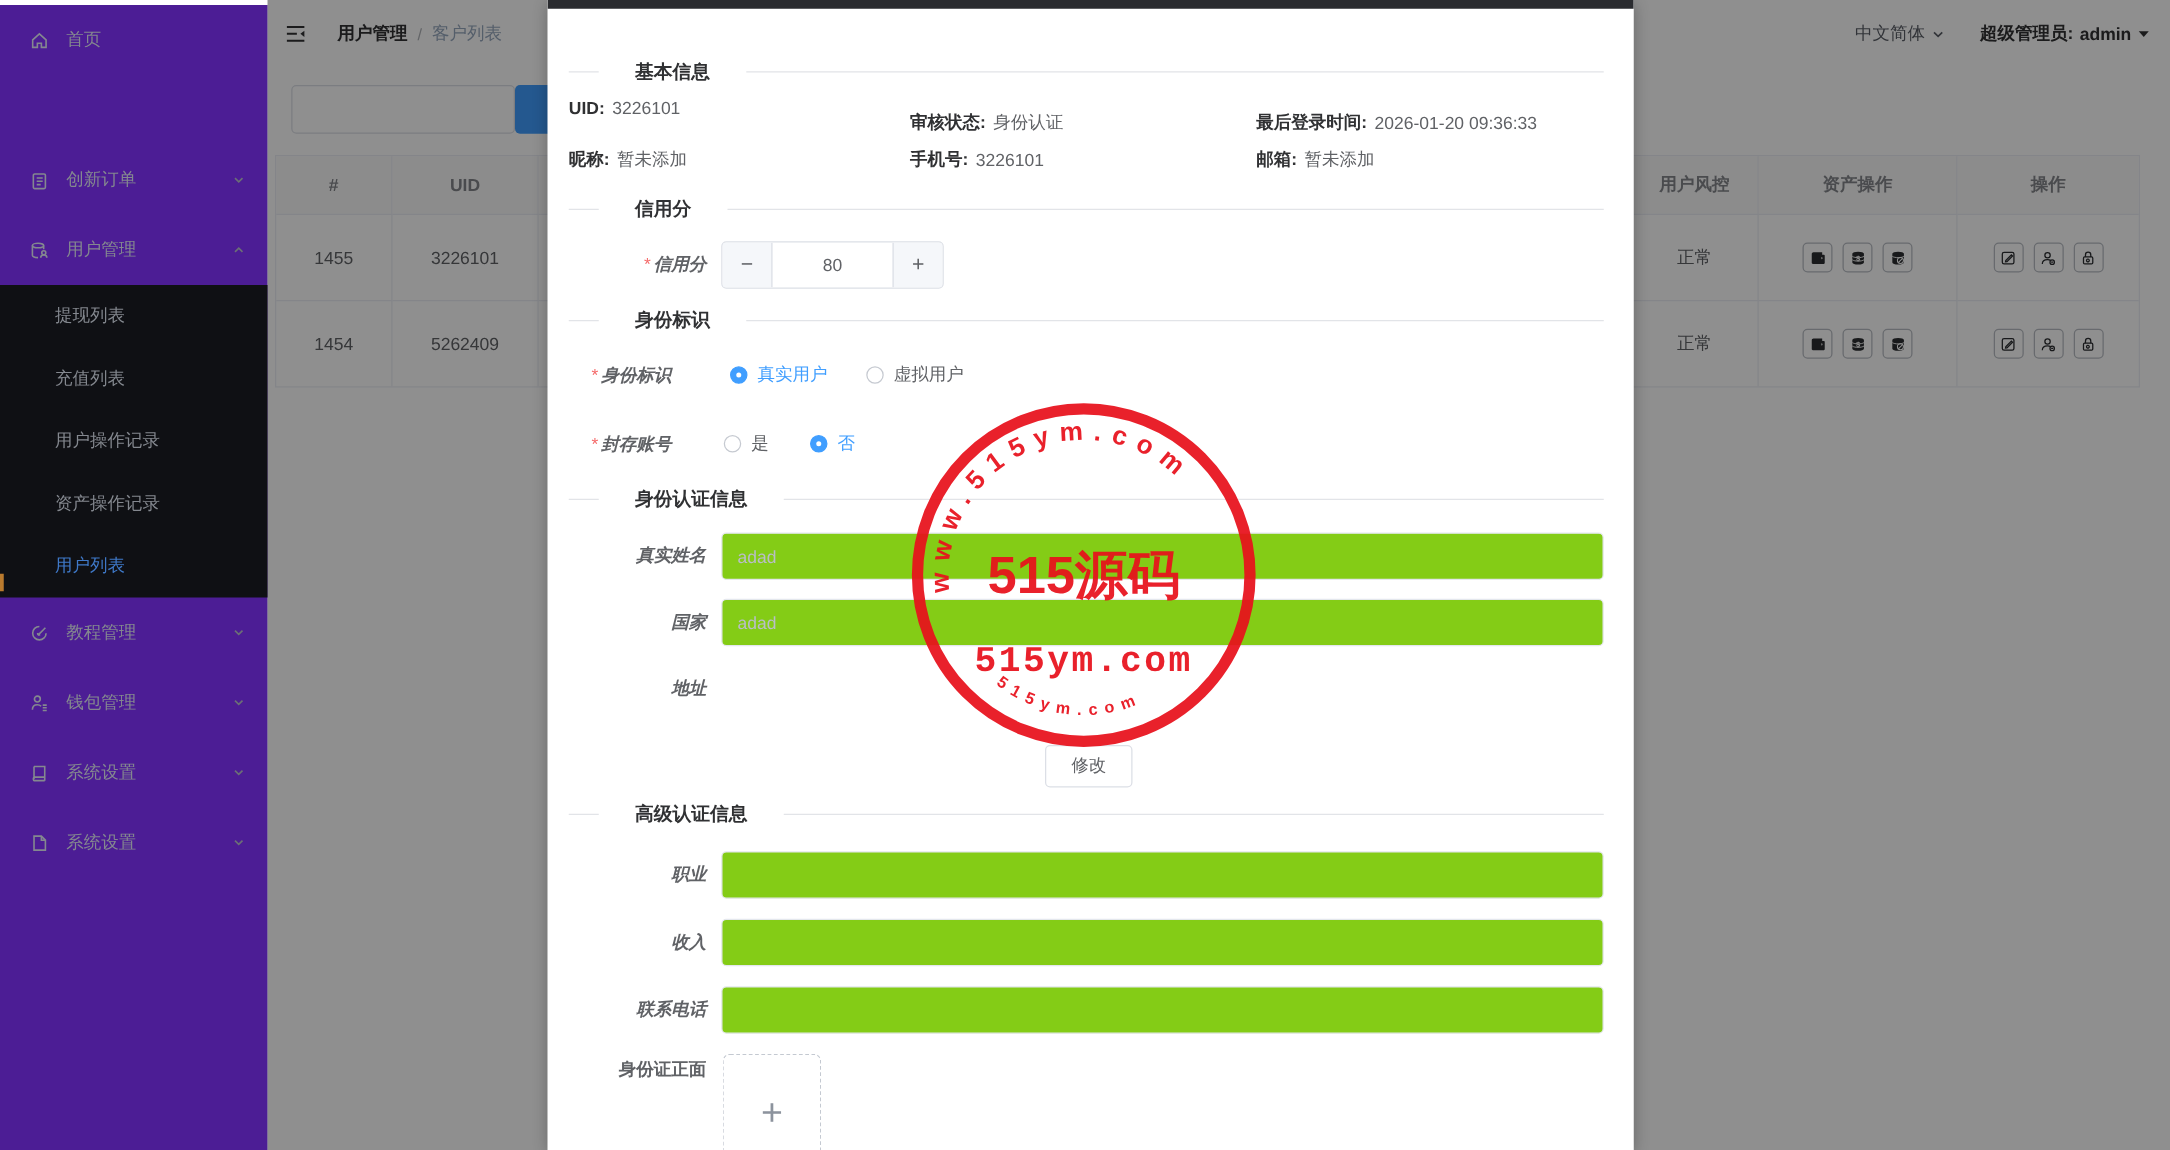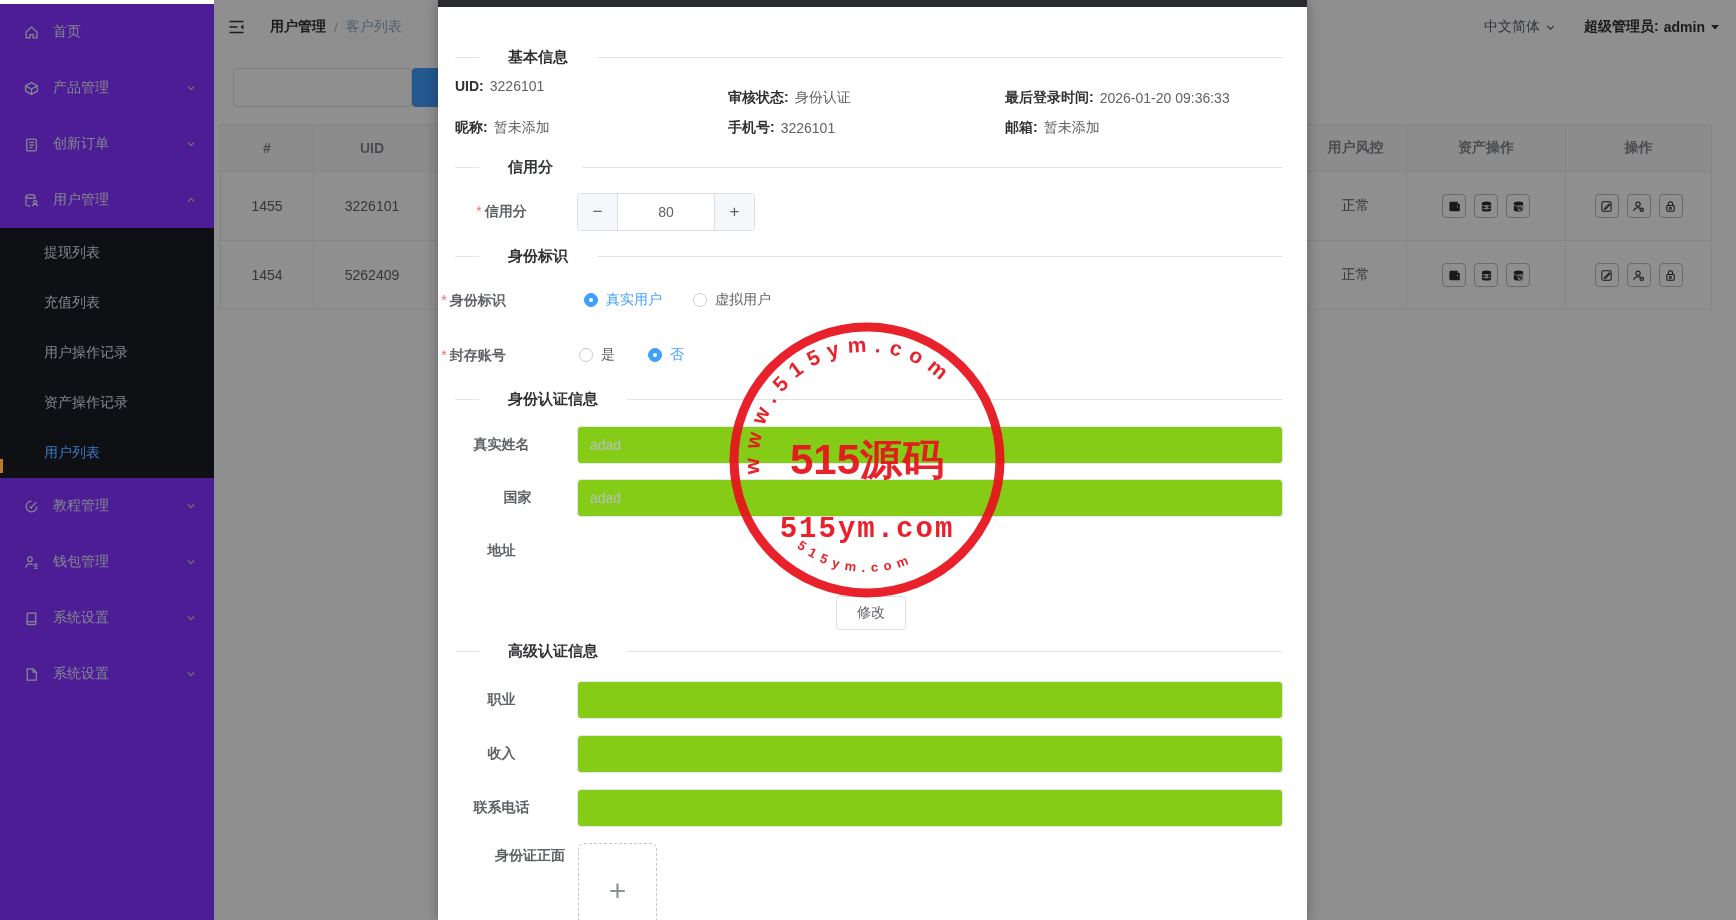--- a/index.html
+++ b/index.html
@@ -38,21 +38,21 @@
   #modal{left:438px;top:0;width:869px;height:920px;background:#fff;z-index:60;overflow:hidden;box-shadow:0 2px 12px rgba(0,0,0,.3);}
   #modal .strip{position:absolute;left:0;top:0;width:869px;height:7px;background:#2a2b2f;}
   .sec{position:absolute;left:17px;width:828px;display:flex;align-items:center;}
   .sec .ln{height:1px;background:#e2e4e8;}
   .sec .ln.short{width:24px;}
   .sec .ln.long{flex:1;}
   .sec .ttl{font-size:15px;font-weight:bold;color:#303133;margin:0 29px;}
   .kv{position:absolute;height:20px;display:flex;align-items:center;font-size:14px;}
   .kv b{color:#303133;margin-right:6px;}
   .kv span{color:#606266;}
-  .flabel{position:absolute;width:127px;text-align:center;font-size:14px;font-weight:bold;color:#606266;}
+  .flabel{position:absolute;width:127px;text-align:right;font-size:14px;font-weight:bold;color:#606266;font-style:italic;}
   .req{color:#f56c6c;margin-right:3px;font-weight:normal;}
   .fin{position:absolute;left:139px;width:706px;height:38px;background:#84cc16;border:1px solid #e4e7ed;border-radius:4px;box-sizing:border-box;padding:0 12px;font-size:14px;color:#606266;outline:none;}
   .fin::placeholder{color:#b9bec7;}
   
   #stepper{position:absolute;left:139px;top:193px;width:178px;height:38px;border:1px solid #dcdfe6;border-radius:4px;box-sizing:border-box;display:flex;overflow:hidden;background:#fff;}
   #stepper .sbtn{width:40px;background:#f5f7fa;color:#606266;font-size:17px;display:flex;align-items:center;justify-content:center;cursor:pointer;border:none;padding:0;}
   #stepper .sbtn.minus{border-right:1px solid #dcdfe6;}
   #stepper .sbtn.plus{border-left:1px solid #dcdfe6;}
   #stepper .sval{flex:1;display:flex;align-items:center;justify-content:center;font-size:14px;color:#606266;}
   
@@ -78,33 +78,20 @@
 
     <div class="side-item" style="top:0">
       <span class="ic">
         <svg width="15" height="15" viewBox="0 0 14 14" fill="none" stroke="#84888f" stroke-width="1.2">
             <path d="M2 6.5 L7 2 L12 6.5 V12 H8.5 V9 H5.5 V12 H2 Z"></path>
           </svg>
       </span>
       <span>首页</span>
     </div>
 
-    <div class="side-item" style="top:56px">
-      <span class="ic">
-        <svg width="15" height="15" viewBox="0 0 14 14" fill="none" stroke="#84888f" stroke-width="1.2">
-            <path d="M7 1.5 L12.5 4.5 V9.5 L7 12.5 L1.5 9.5 V4.5 Z M1.5 4.5 L7 7.5 L12.5 4.5 M7 7.5 V12.5"></path>
-          </svg>
-      </span>
-      <span>产品管理</span>
-      <span class="chev">
-        <svg width="10" height="10" viewBox="0 0 10 10" fill="none" stroke="#6b6f76" stroke-width="1.3">
-            <path d="M2 3.5 L5 6.5 L8 3.5"></path>
-          </svg>
-      </span>
-    </div>
 
     <div class="side-item" style="top:112px">
       <span class="ic">
         <svg width="15" height="15" viewBox="0 0 14 14" fill="none" stroke="#84888f" stroke-width="1.2">
             <rect x="2.5" y="2" width="9" height="11" rx="1"></rect>
             <path d="M5 5 H9.5 M5 7.5 H9.5 M5 10 H8"></path>
           </svg>
       </span>
       <span>创新订单</span>
       <span class="chev">
@@ -431,21 +418,21 @@
       <span class="rlab sel">否</span>
     </div>
 
     <div class="sec" style="top:390px;">
       <span class="ln short"></span>
         <span class="ttl">身份认证信息</span>
         <span class="ln long"></span>
     </div>
     <div class="flabel" style="top:436px;">真实姓名</div>
     <input class="fin" style="top: 426px;" type="text" placeholder="adad">
-    <div class="flabel" style="top:489px;padding-left:16px;">国家</div>
+    <div class="flabel" style="top:489px;">国家</div>
     <input class="fin" style="top: 479px;" type="text" placeholder="adad">
     <div class="flabel" style="top:542px;">地址</div>
     <button id="modifyBtn">修改</button>
 
     <div class="sec" style="top:642px;">
       <span class="ln short"></span>
         <span class="ttl">高级认证信息</span>
         <span class="ln long"></span>
     </div>
     <div class="flabel" style="top:691px;">职业</div>

